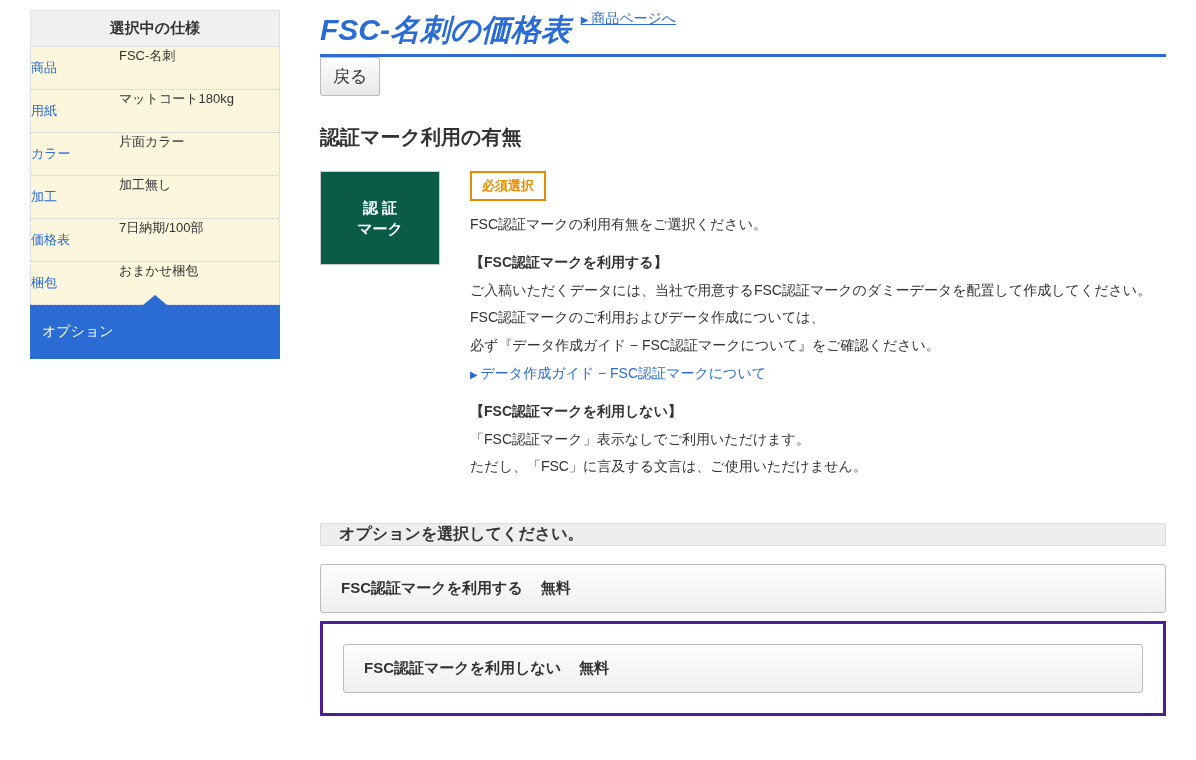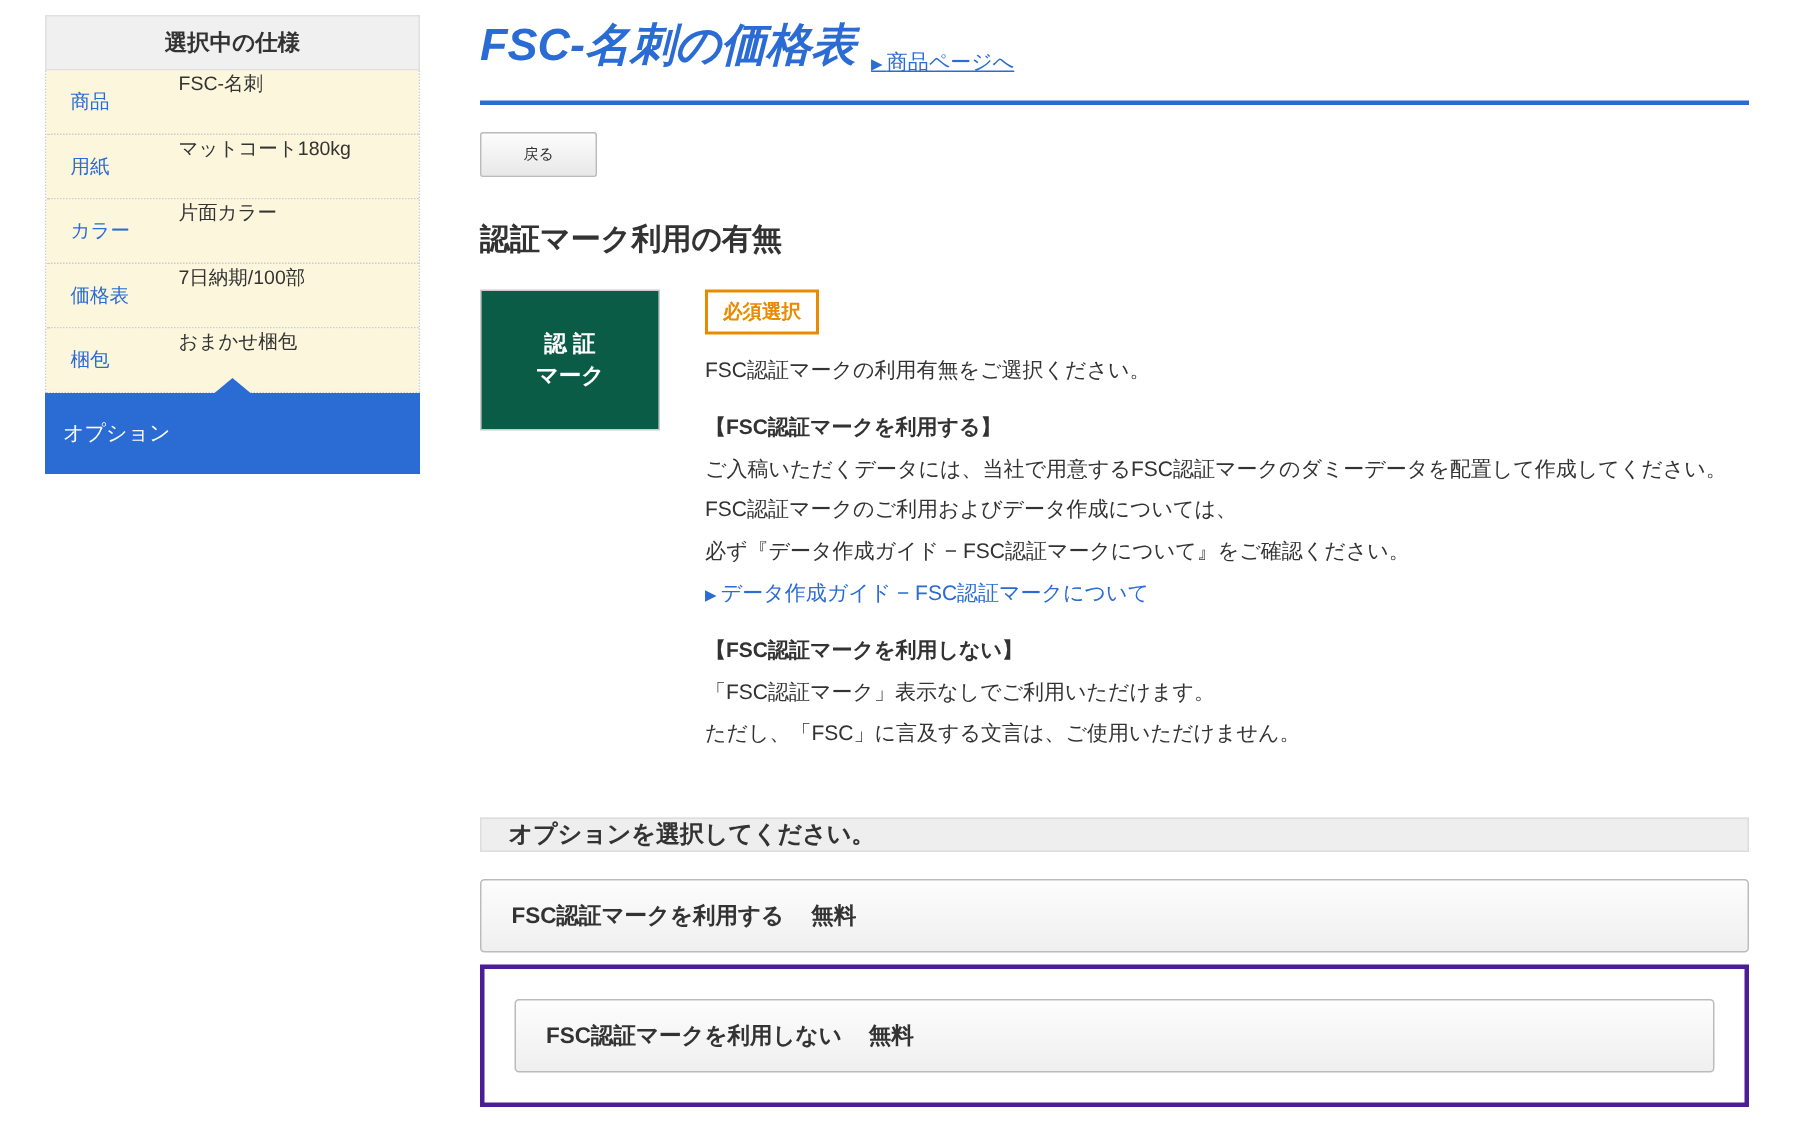--- a/index.html
+++ b/index.html
@@ -3,32 +3,32 @@
 <meta charset="utf-8">
 <style>
 * { box-sizing: border-box; margin: 0; padding: 0; }
 body { font-family: "Hiragino Kaku Gothic Pro", Meiryo, sans-serif; background: #fff; color: #333; font-size: 14px; }
 .container { display: flex; padding: 10px 30px; gap: 40px; }
 .sidebar { width: 250px; flex-shrink: 0; }
 .sidebar-header { background: #f0f0f0; text-align: center; padding: 8px; font-weight: bold; font-size: 15px; border: 1px solid #e0e0e0; }
 .spec-table { border: 1px dotted #ccc; border-top: none; }
 .spec-row { display: flex; border-bottom: 1px dotted #ccc; background: #fbf6dc; }
 .spec-row:last-child { border-bottom: none; }
-.spec-label { width: 80px; padding: 12px 16px; color: #2a6bd4; font-size: 13px; }
+.spec-label { width: 80px; padding: 12px 0; color: #2a6bd4; font-size: 13px; }
 .spec-value { flex: 1; padding: 0 8px; font-size: 13px; color: #333; }
 .sidebar-item-active { background: #2a6bd4; color: #fff; padding: 18px 12px; font-size: 14px; position: relative; }
 .sidebar-item-active::before { content: ''; position: absolute; top: -10px; left: 50%; transform: translateX(-50%); border-left: 12px solid transparent; border-right: 12px solid transparent; border-bottom: 10px solid #2a6bd4; }
 
 .main { flex: 1; }
-.page-title-row { border-bottom: 3px solid #2a6bd4; padding-bottom: 16px; margin-bottom: 18px; display: flex; align-items: flex-end; gap: 10px; }
+.page-title-row { border-bottom: 3px solid #2a6bd4; padding-bottom: 3px; display: flex; align-items: flex-start; gap: 10px; }
 .page-title { font-size: 30px; font-weight: bold; color: #2a6bd4; font-style: italic; }
 .page-link { color: #2a6bd4; font-size: 14px; }
 .page-link::before { content: '▶ '; font-size: 10px; }
 
-.back-button { display: inline-block; padding: 7px 28px; background: linear-gradient(#fdfdfd,#e8e8e8); border: 1px solid #bbb; border-radius: 2px; font-size: 10px; cursor: pointer; color: #333; }
+.back-button { display: inline-block; padding: 7px 12px; background: linear-gradient(#fdfdfd,#e8e8e8); border: 1px solid #bbb; border-radius: 2px; font-size: 17px; cursor: pointer; color: #333; }
 
 .section-title { font-size: 20px; font-weight: bold; margin: 28px 0 20px; }
 
 .content-flex { display: flex; gap: 30px; align-items: flex-start; }
 .thumb-box { border: 1px solid #ccc; padding: 0; width: 120px; flex-shrink: 0; }
 .thumb-inner { background: #0a5c46; color: #fff; text-align: center; padding: 25px 10px; font-size: 15px; font-weight: bold; line-height: 1.4; }
 .desc { flex: 1; font-size: 14px; line-height: 1.7; }
 .req-badge { display: inline-block; border: 2px solid #e88b00; color: #e88b00; padding: 2px 10px; font-weight: bold; font-size: 13px; margin-bottom: 12px; }
 .desc p { margin-bottom: 4px; }
 .desc .block { margin-top: 14px; }
@@ -55,20 +55,24 @@
         <div class="spec-label">商品</div>
         <div class="spec-value">FSC-名刺</div>
       </div>
       <div class="spec-row">
         <div class="spec-label">用紙</div>
         <div class="spec-value">マットコート180kg</div>
       </div>
       <div class="spec-row">
         <div class="spec-label">カラー</div>
         <div class="spec-value">片面カラー</div>
+      </div>
+      <div class="spec-row">
+        <div class="spec-label">加工</div>
+        <div class="spec-value">加工無し</div>
       </div>
       <div class="spec-row">
         <div class="spec-label">価格表</div>
         <div class="spec-value">7日納期/100部</div>
       </div>
       <div class="spec-row">
         <div class="spec-label">梱包</div>
         <div class="spec-value">おまかせ梱包</div>
       </div>
     </div>

